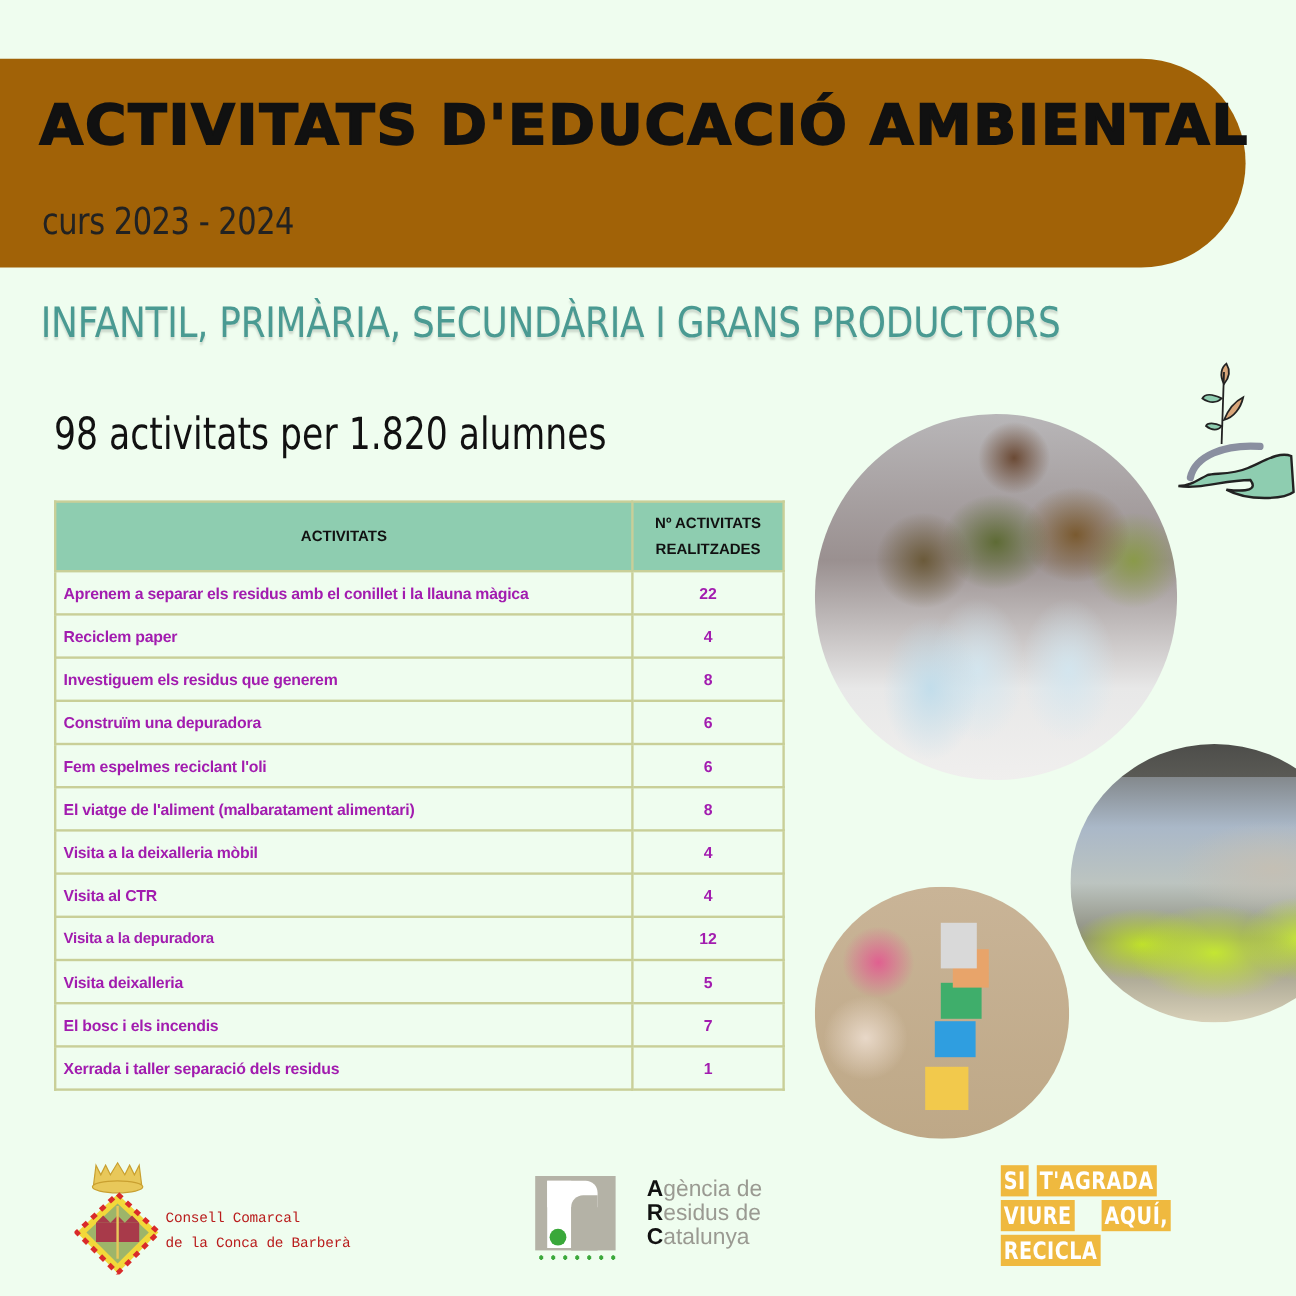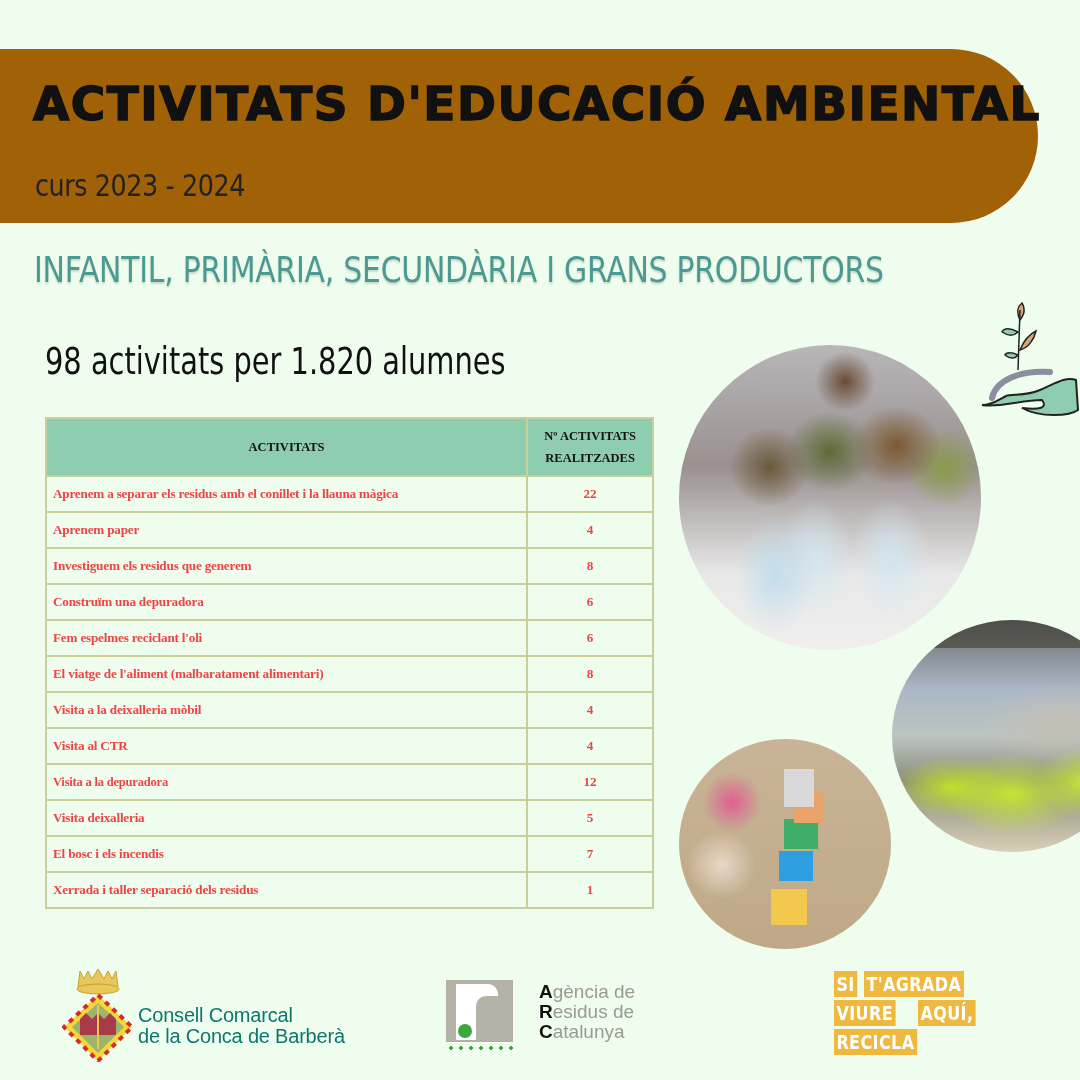--- a/index.html
+++ b/index.html
@@ -36,31 +36,31 @@
 
   .summary {
     position: absolute; left: 45px; top: 340px;
     font-family: "DejaVu Sans", sans-serif; font-size: 37px;
     color: #111; transform: scaleX(0.78); transform-origin: left;
     white-space: nowrap;
   }
 
   table.acts {
     position: absolute; left: 45px; top: 417px; width: 609px;
-    border-collapse: collapse; font-family: Liberation Serif, serif;
+    border-collapse: collapse; font-family: Liberation Sans, sans-serif;
   }
   table.acts th, table.acts td {
     border: 2px solid #c9cf98;
   }
   table.acts th {
     background: #8ecdb0; height: 58px; font-size: 12.5px; font-weight: bold;
     color: #111; line-height: 22px; text-align: center;
   }
   table.acts td {
-    height: 36px; font-size: 13.2px; font-weight: bold; color: #ef4444;
+    height: 36px; font-size: 13.2px; font-weight: bold; color: #a21caf;
     background: #effdef;
   }
   table.acts td.name { padding-left: 6px; letter-spacing: -0.2px; }
   table.acts td.num { text-align: center; width: 126px; }
   table.acts th.c1 { width: 483px; }
 
   .photo {
     position: absolute; border-radius: 50%; overflow: hidden;
   }
   .photo1 { left: 679px; top: 345px; width: 302px; height: 305px;
@@ -94,22 +94,22 @@
       radial-gradient(ellipse 30px 30px at 25% 30%, #e06090, transparent),
       radial-gradient(ellipse 35px 35px at 20% 60%, #e8d8c8, transparent),
       linear-gradient(180deg, #c9b497, #bea887);
   }
 
   .hand-icon { position: absolute; left: 970px; top: 300px; width: 110px; height: 130px; }
 
   .footer-logo { position: absolute; }
   .cc-logo { left: 62px; top: 967px; width: 280px; height: 95px; }
   .cc-shield { position: absolute; left: 0; top: 0; width: 72px; height: 95px; }
-  .cc-text { position: absolute; left: 76px; top: 38px; font-family: Liberation Sans, sans-serif;
-    font-size: 20px; line-height: 21px; color: #0f766e; letter-spacing: -0.2px; white-space: nowrap; }
+  .cc-text { position: absolute; left: 76px; top: 38px; font-family: Liberation Mono, monospace;
+    font-size: 12px; line-height: 21px; color: #b91c1c; letter-spacing: -0.2px; white-space: nowrap; }
 
   .arc-logo { left: 444px; top: 976px; width: 200px; height: 80px; }
   .arc-box { position: absolute; left: 2px; top: 4px; width: 67px; height: 62px; background: #b4b2a6; }
   .arc-r { position: absolute; left: 12px; top: 8px; width: 20px; height: 56px; background: #fff; }
   .arc-rtop { position: absolute; left: 12px; top: 8px; width: 42px; height: 22px; background: #fff; border-radius: 0 10px 0 0; }
   .arc-rcut { position: absolute; left: 32px; top: 20px; width: 22px; height: 46px; background: #b4b2a6; border-radius: 10px 0 0 0; }
   .arc-flower { position: absolute; left: 14px; top: 48px; width: 14px; height: 14px; background: #3aa83a; border-radius: 50%; }
   .arc-dots { position: absolute; left: 2px; top: 70px; width: 70px; height: 4px;
     background: radial-gradient(circle 2px, #3aa83a 98%, transparent) 0 0 / 10px 4px repeat-x; }
   .arc-text { position: absolute; left: 77px; top: 6px; font-family: "Liberation Sans", sans-serif;
@@ -152,21 +152,21 @@
         <span>REALITZADES</span>
       </th>
     </tr>
   </thead>
   <tbody>
     <tr>
         <td class="name">Aprenem a separar els residus amb el conillet i la llauna màgica</td>
         <td class="num">22</td>
       </tr>
     <tr>
-        <td class="name">Aprenem paper</td>
+        <td class="name">Reciclem paper</td>
         <td class="num">4</td>
       </tr>
     <tr>
         <td class="name">Investiguem els residus que generem</td>
         <td class="num">8</td>
       </tr>
     <tr>
         <td class="name">Construïm una depuradora</td>
         <td class="num">6</td>
       </tr>

